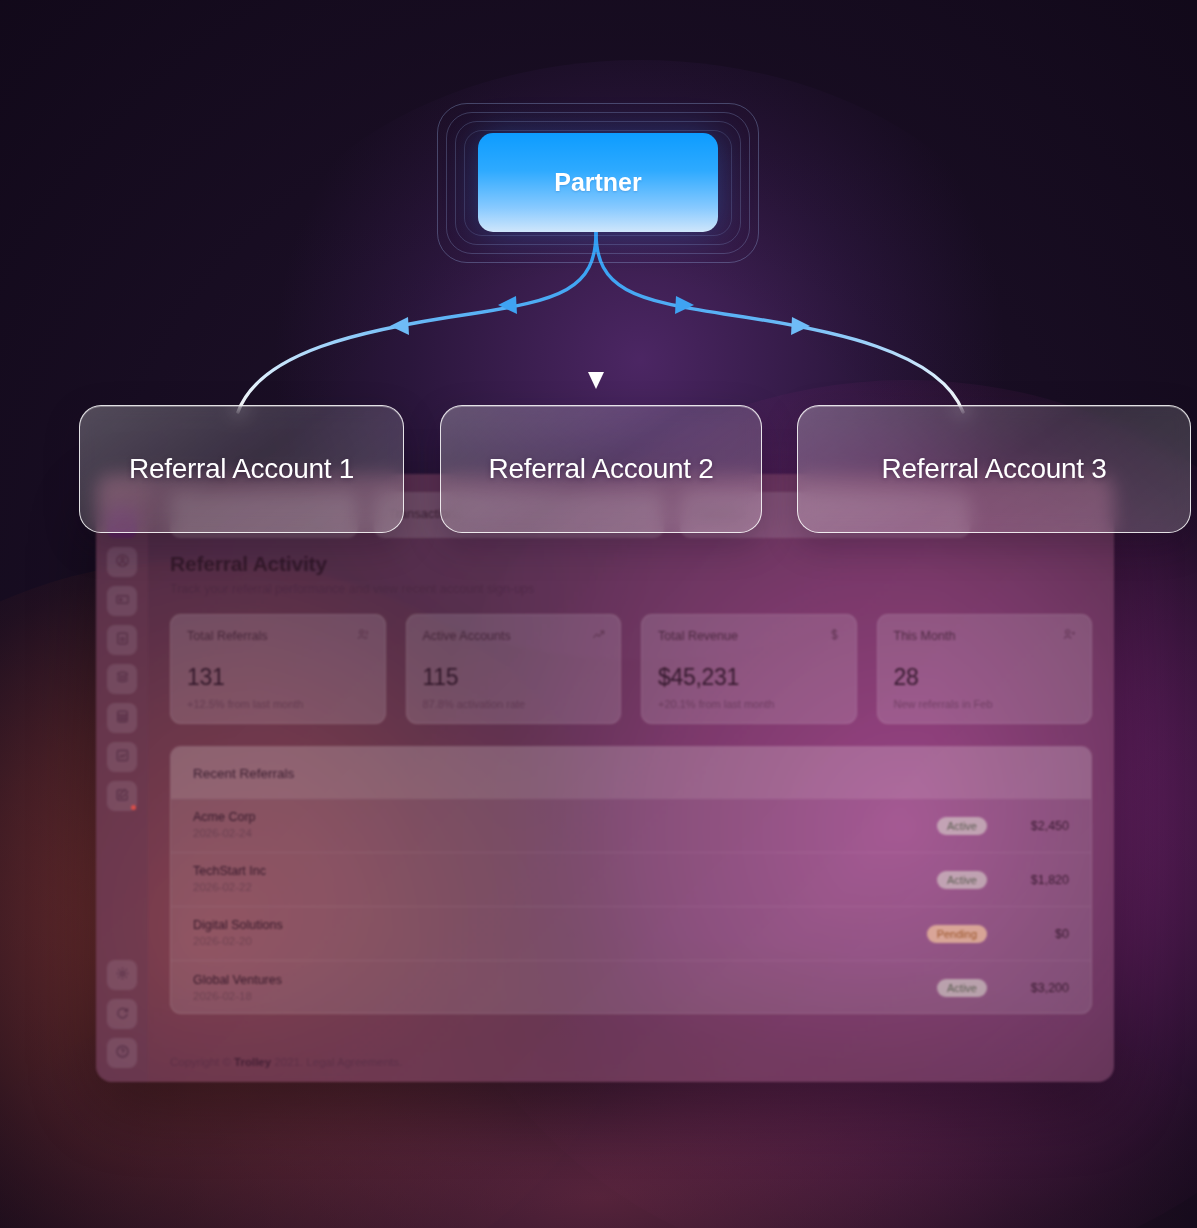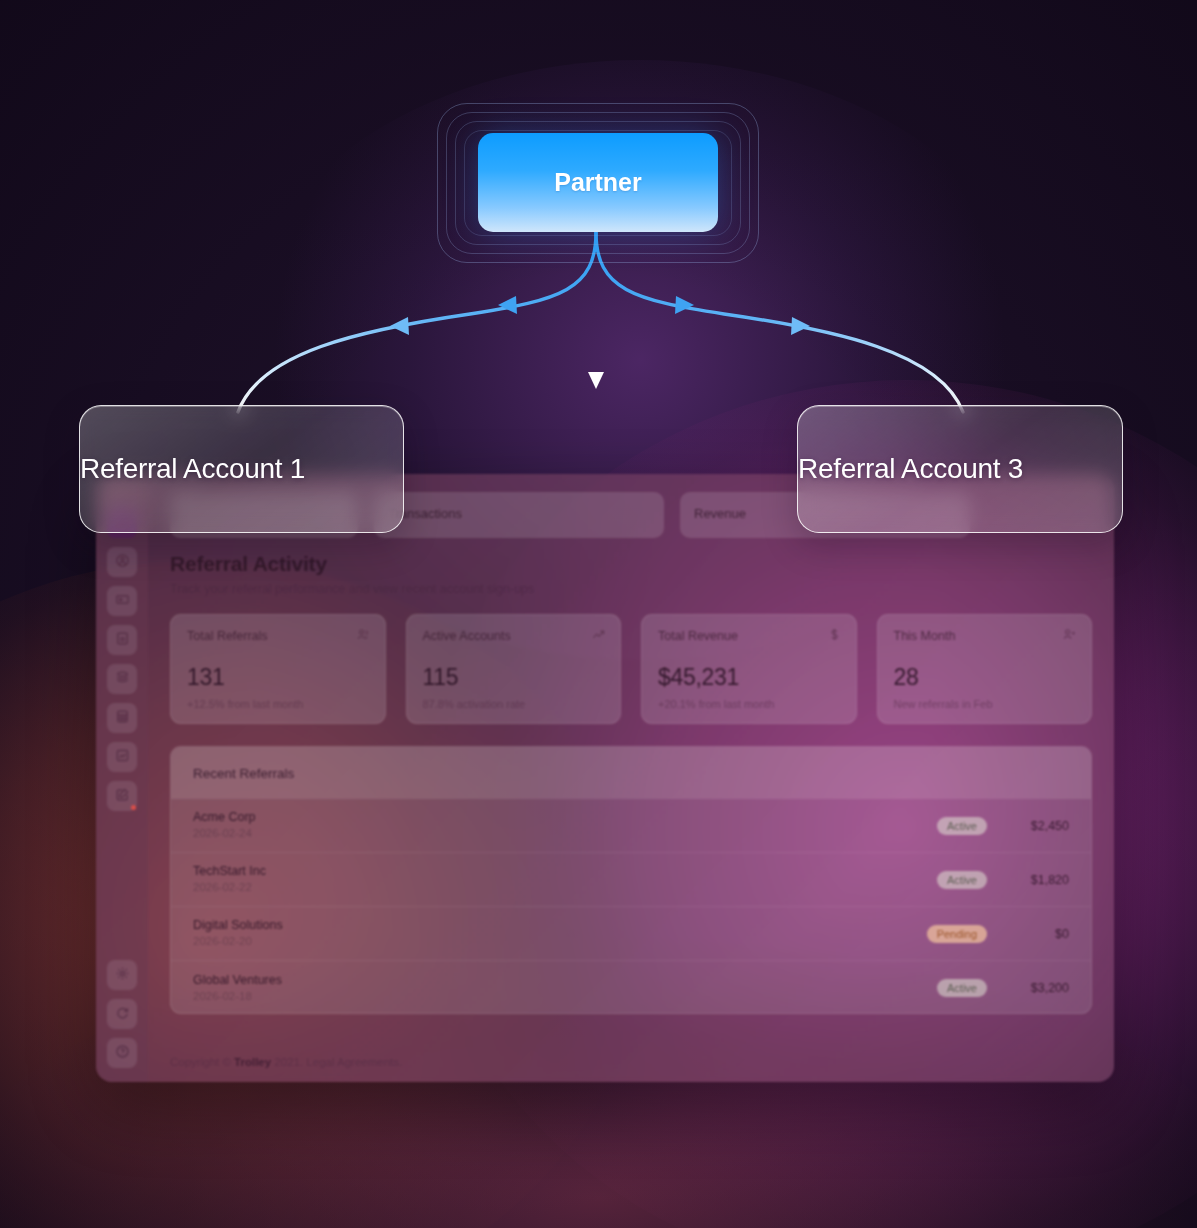--- a/index.html
+++ b/index.html
@@ -197,31 +197,31 @@
     font-size: 25px; font-weight: 700; color: #ffffff;
     text-shadow: 0 1px 2px rgba(0,70,150,0.22);
   }
 
   .node-ref {
     position: absolute; height: 128px;
     border-radius: 22px;
     border: 1.6px solid rgba(255,255,255,0.85);
     background: linear-gradient(145deg, rgba(255,255,255,0.26) 0%, rgba(255,255,255,0.14) 50%, rgba(255,255,255,0.20) 100%);
     backdrop-filter: blur(9px);
-    display: flex; align-items: center; 
+    display: flex; align-items: center; justify-content: center;
     box-shadow: 0 12px 34px rgba(25,8,30,0.26), inset 0 1px 0 rgba(255,255,255,0.3);
   }
   .node-ref span {
     font-size: 28px; font-weight: 500; color: #ffffff;
     letter-spacing: -0.3px;
     text-shadow: 0 1px 5px rgba(40,12,50,0.40);
   }
   .ref1 { left: 79px; top: 405px; width: 325px; }
   .ref2 { left: 440px; top: 405px; width: 322px; }
-  .ref3 { left: 797px; top: 405px; width: 326px; }
+  .ref3 { left: 797px; top: 405px; width: 394px; }
 </style>
 </head>
 <body>
 
 <div id="stage">
 
   <div class="bg-layer">
     <div class="glow glow-violet"></div>
     <div class="glow glow-magenta"></div>
     <div class="glow glow-rust"></div>
@@ -492,19 +492,22 @@
       <div class="ring r4"></div>
     </div>
 
     <div class="node-partner">
       <span>Partner</span>
     </div>
 
     <div class="node-ref ref1">
       <span>Referral Account 1</span>
     </div>
+    <div class="node-ref ref2">
+      <span>Referral Account 2</span>
+    </div>
     <div class="node-ref ref3">
       <span>Referral Account 3</span>
     </div>
 
   </div>
 
 </div>
 
 </body></html>

